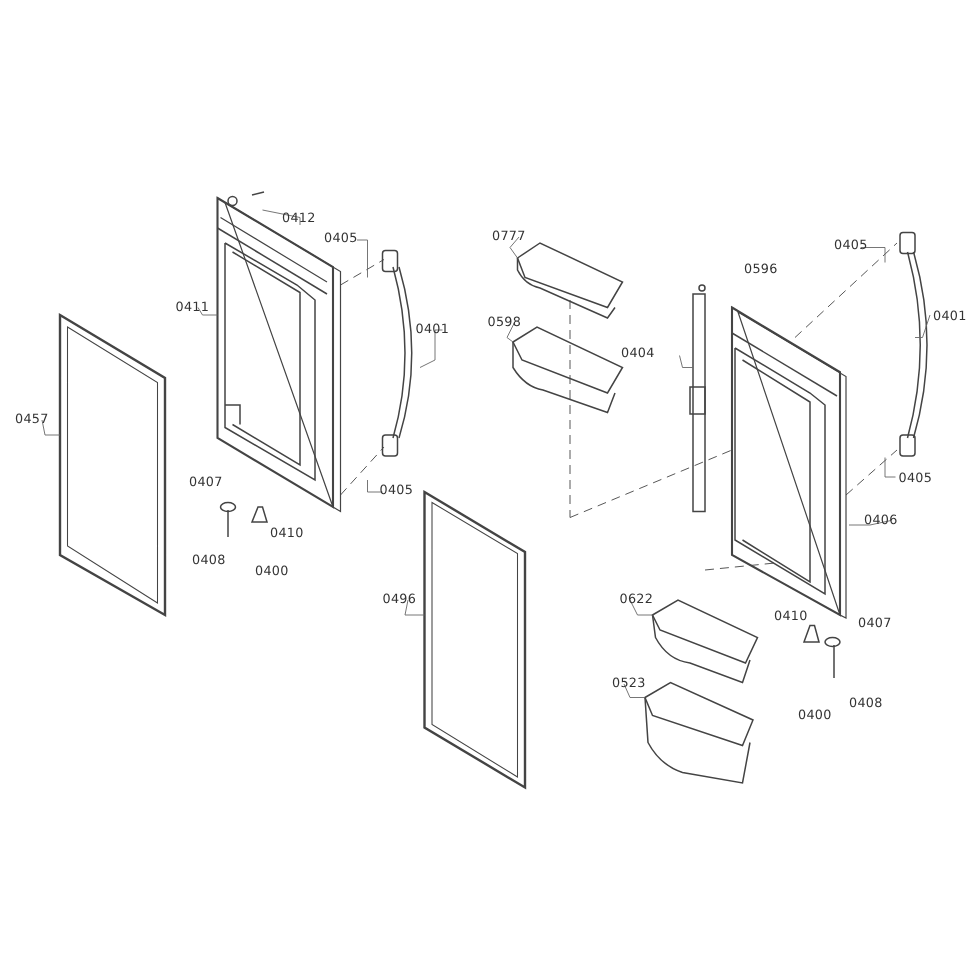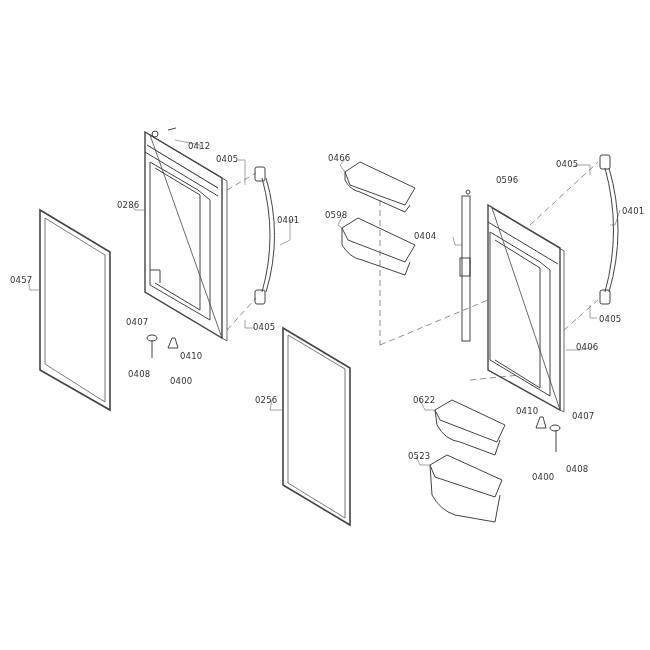--- a/index.html
+++ b/index.html
@@ -115,30 +115,30 @@
       <polyline points="620,210 615,225 610,225"></polyline>
       <polyline points="597,318 590,318 590,305"></polyline>
       <polyline points="594,347 580,350 566,350"></polyline>
       <polyline points="420,400 425,410 435,410"></polyline>
       <polyline points="416,456 420,465 430,465"></polyline>
     </g>
   </svg>
 
   <span class="lbl" style="left:188px;top:142px">0412</span>
   <span class="lbl" style="left:216px;top:155px">0405</span>
-  <span class="lbl" style="left:117px;top:201px">0286</span>
+  <span class="lbl" style="left:117px;top:201px">0411</span>
   <span class="lbl" style="left:277px;top:216px">0401</span>
   <span class="lbl" style="left:10px;top:276px">0457</span>
   <span class="lbl" style="left:126px;top:318px">0407</span>
   <span class="lbl" style="left:253px;top:323px">0405</span>
   <span class="lbl" style="left:180px;top:352px">0410</span>
   <span class="lbl" style="left:128px;top:370px">0408</span>
   <span class="lbl" style="left:170px;top:377px">0400</span>
-  <span class="lbl" style="left:255px;top:396px">0256</span>
-  <span class="lbl" style="left:328px;top:154px">0466</span>
+  <span class="lbl" style="left:255px;top:396px">0496</span>
+  <span class="lbl" style="left:328px;top:154px">0777</span>
   <span class="lbl" style="left:325px;top:211px">0598</span>
   <span class="lbl" style="left:496px;top:176px">0596</span>
   <span class="lbl" style="left:414px;top:232px">0404</span>
   <span class="lbl" style="left:556px;top:160px">0405</span>
   <span class="lbl" style="left:622px;top:207px">0401</span>
   <span class="lbl" style="left:599px;top:315px">0405</span>
   <span class="lbl" style="left:576px;top:343px">0406</span>
   <span class="lbl" style="left:413px;top:396px">0622</span>
   <span class="lbl" style="left:516px;top:407px">0410</span>
   <span class="lbl" style="left:572px;top:412px">0407</span>

